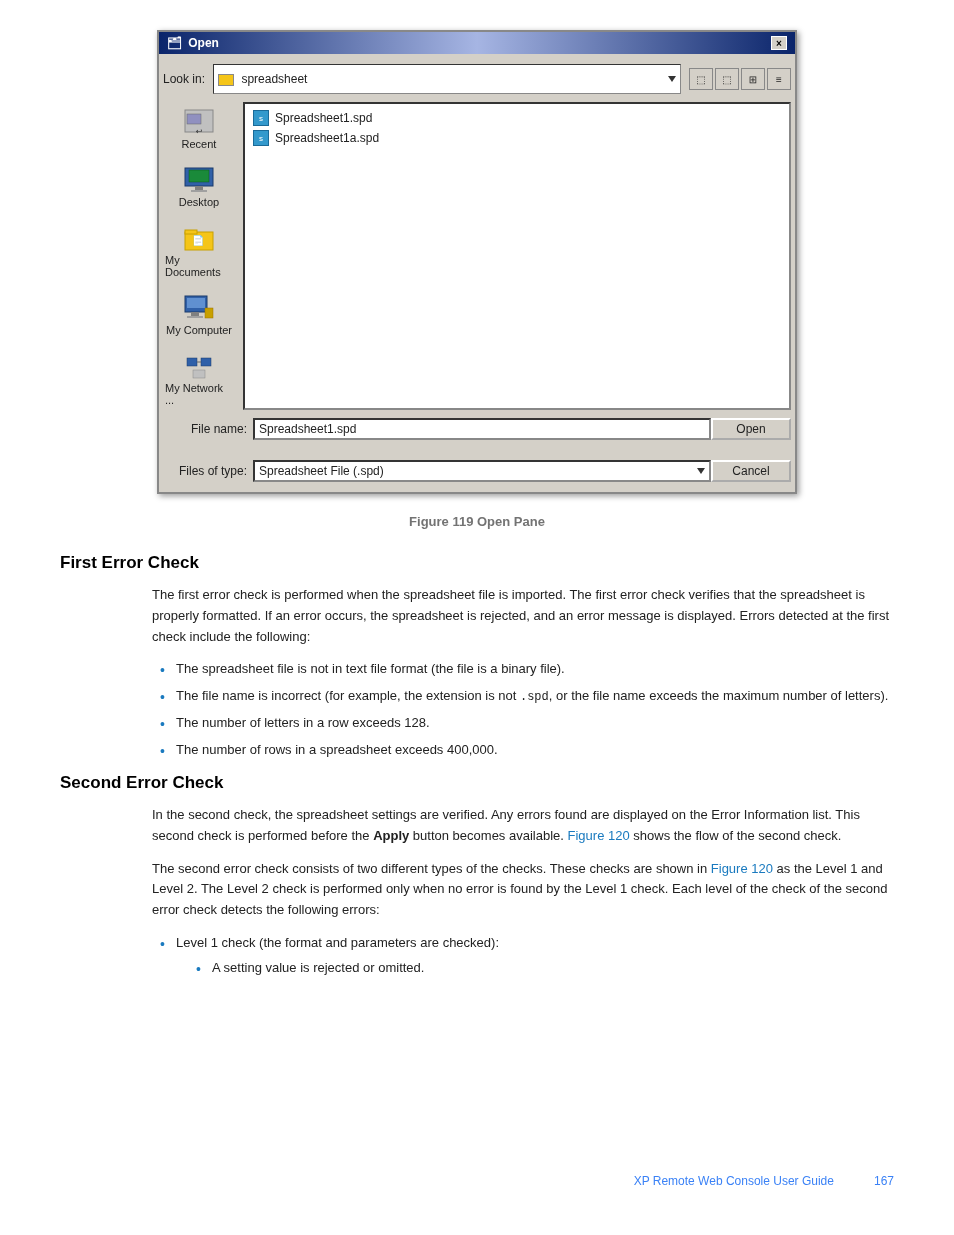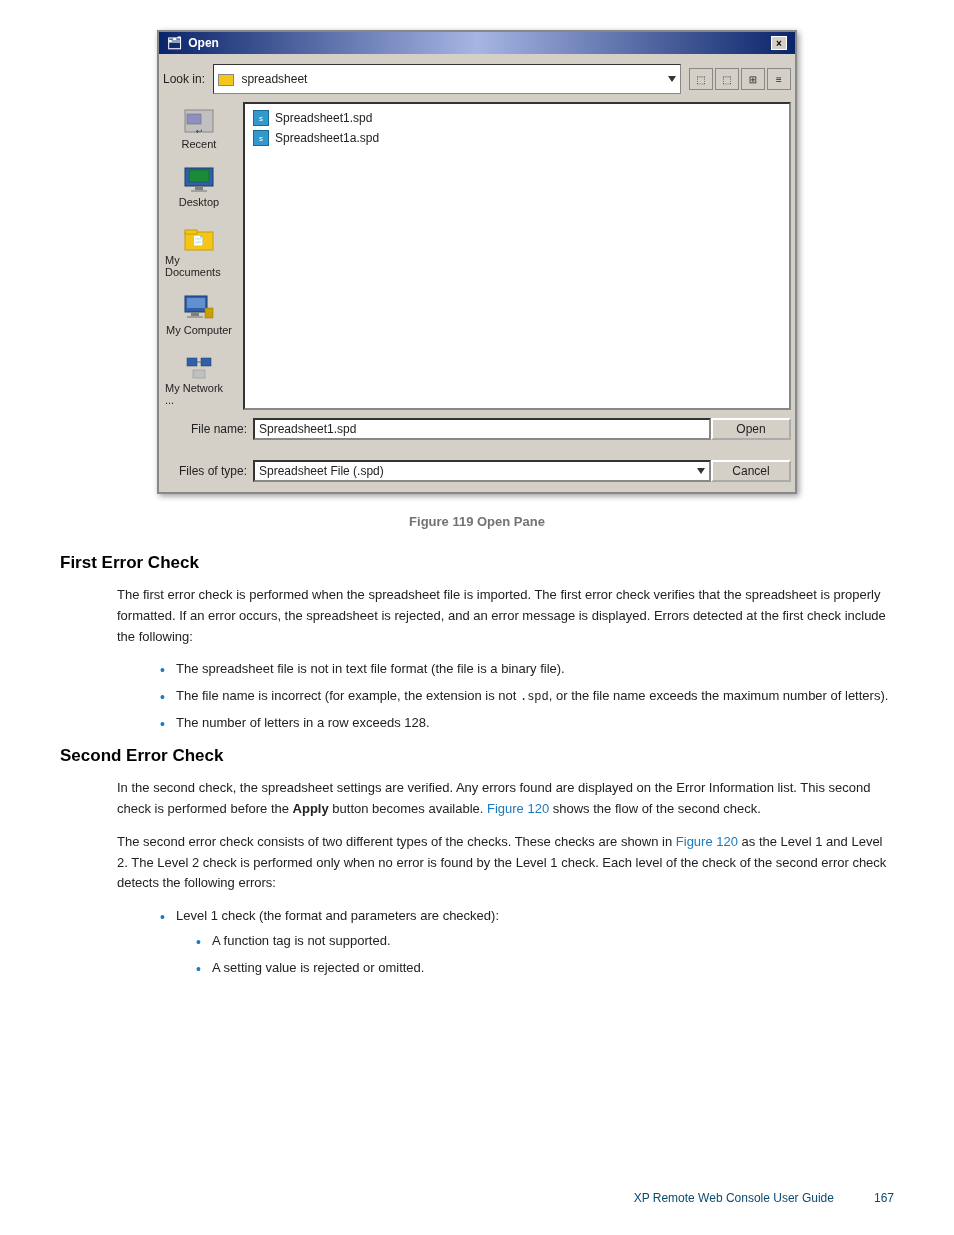--- a/index.html
+++ b/index.html
@@ -225,21 +225,21 @@
     .section-heading {
       color: #000000;
       font-size: 17px;
       font-weight: bold;
       margin-bottom: 12px;
       margin-top: 10px;
     }
 
     
     .body-text {
-      margin-left: 57px;
+      margin-left: 92px;
       margin-bottom: 12px;
       font-size: 13px;
       line-height: 1.6;
       color: #222;
     }
 
     .link-text {
       color: #1a7abf;
       text-decoration: none;
     }
@@ -282,24 +282,24 @@
       font-size: 12px;
     }
 
     strong {
       font-weight: bold;
     }
 
     
     .page-footer {
       position: absolute;
-      bottom: 30px;
+      bottom: 47px;
       right: 60px;
       font-size: 12px;
-      color: #0c4a6e;
+      color: #3b82f6;
       display: flex;
       gap: 40px;
       align-items: center;
     }
 
     
     .icon-img {
       width: 32px;
       height: 32px;
     }
@@ -434,36 +434,38 @@
     <ul class="bullet-list">
       <li>
         The spreadsheet file is not in text file format (the file is a binary file).
       </li>
       <li>
         The file name is incorrect (for example, the extension is not <code>.spd</code>, or the file name exceeds the maximum number of letters).
       </li>
       <li>
         The number of letters in a row exceeds 128.
       </li>
+      <li>
+        The number of rows in a spreadsheet exceeds 400,000.
+      </li>
     </ul>
   </div>
 
   <div>
     <h2 class="section-heading">Second Error Check</h2>
     <p class="body-text">
       In the second check, the spreadsheet settings are verified. Any errors found are displayed on the Error Information list. This second check is performed before the <strong>Apply</strong> button becomes available. <a class="link-text">Figure 120</a> shows the flow of the second check.
     </p>
     <p class="body-text">
       The second error check consists of two different types of the checks. These checks are shown in <a class="link-text">Figure 120</a> as the Level 1 and Level 2. The Level 2 check is performed only when no error is found by the Level 1 check. Each level of the check of the second error check detects the following errors:
     </p>
     <ul class="bullet-list">
       <li>
         Level 1 check (the format and parameters are checked):
         <ul class="bullet-list sub-bullet-list">
-          <li>A function tag is not supported.</li>
           <li>A setting value is rejected or omitted.</li>
         </ul>
       </li>
     </ul>
   </div>
 
 </div>
 
 <div class="page-footer">
   <span>XP Remote Web Console User Guide</span>

